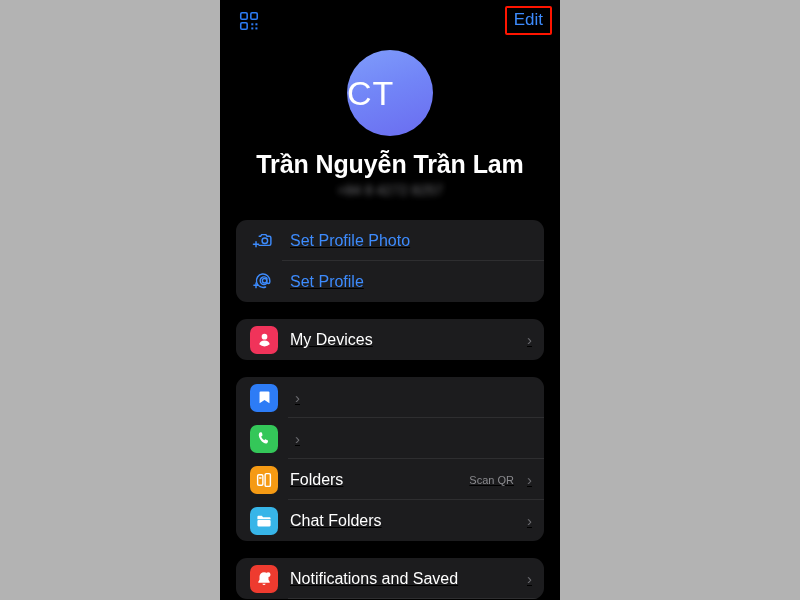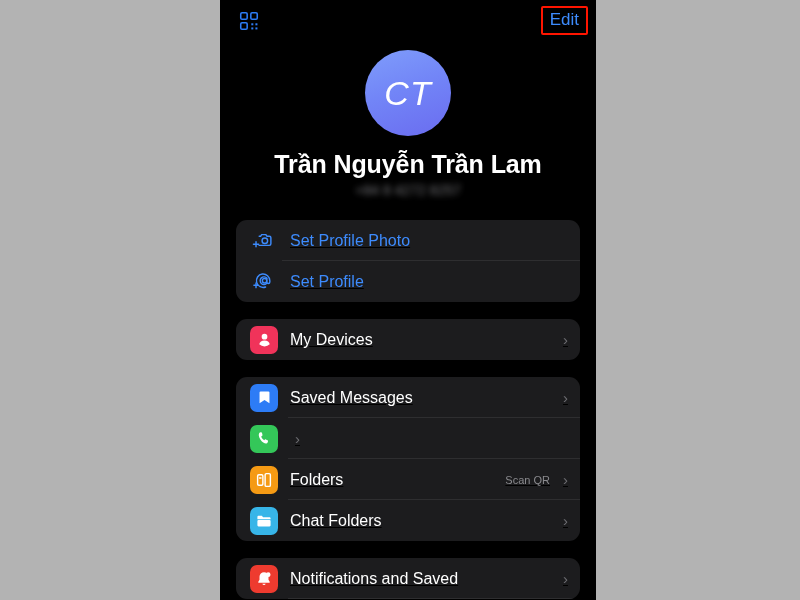--- a/index.html
+++ b/index.html
@@ -10,21 +10,21 @@
     overflow: hidden;
   }
   #screen {
     position: relative;
     width: 800px; height: 600px;
     background: #b3b3b3;
   }
   #phone {
     position: absolute;
     left: 220px; top: 0;
-    width: 376px; height: 600px;
+    width: 340px; height: 600px;
     background: #000000;
     overflow: hidden;
   }
   
   .topbar {
     position: relative;
     height: 46px;
   }
   .qr-btn {
     position: absolute;
@@ -42,21 +42,21 @@
     border-radius: 2px;
     line-height: 1.1;
   }
   
   .header { text-align: center; padding-top: 4px; }
   .avatar {
     width: 86px; height: 86px;
     margin: 0 auto;
     border-radius: 50%;
     background: linear-gradient(160deg, #7f9dfb 0%, #7285f7 45%, #6a6cf0 100%);
-    display: flex; align-items: center; justify-content: center; font-style: italic;
+    display: flex; align-items: center; justify-content: flex-start;
   }
   .avatar-initials {
     color: #ffffff;
     font-size: 34px;
     letter-spacing: 1px;
     font-weight: 400;
   }
   .profile-name {
     margin-top: 14px;
     color: #ffffff;
@@ -209,21 +209,20 @@
     <div class="gap-md"></div>
 
     <div class="card">
 
       <div class="row iconrow">
         <span class="appicon ic-blue">
           <svg width="17" height="17" viewBox="0 0 24 24" fill="#ffffff">
             <path d="M6.5 3.5h11a1.5 1.5 0 0 1 1.5 1.5v15.2l-7-4.6-7 4.6V5a1.5 1.5 0 0 1 1.5-1.5z"></path>
           </svg>
         </span>
-        <span class="row-label">Saved Messages</span>
         <span class="chev">›</span>
         <span class="sep"></span>
       </div>
 
       <div class="row iconrow">
         <span class="appicon ic-green">
           <svg width="17" height="17" viewBox="0 0 24 24" fill="#ffffff">
             <path d="M6.6 3.2c-.8 0-1.6.5-2 1.2C3.2 6.8 3.9 10 6.4 13.6c2.6 3.6 5.6 5.6 8 5.4.9-.1 1.7-.7 2-1.5l.6-1.6c.2-.6-.1-1.2-.7-1.5l-2.5-1.1c-.6-.2-1.2 0-1.5.5l-.5.8c-1.1-.5-2.1-1.3-3-2.5-.8-1.2-1.2-2.3-1.3-3.4l.9-.3c.6-.2.9-.8.8-1.4L8.5 4.3c-.1-.6-.7-1.1-1.3-1.1z"></path>
           </svg>
         </span>

